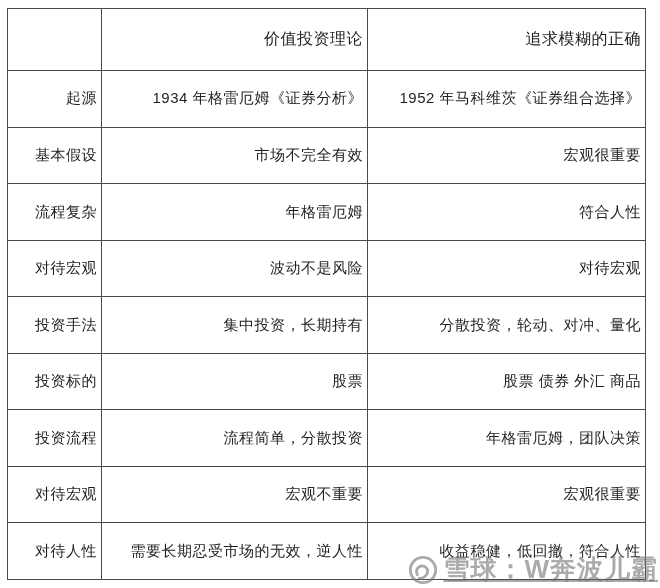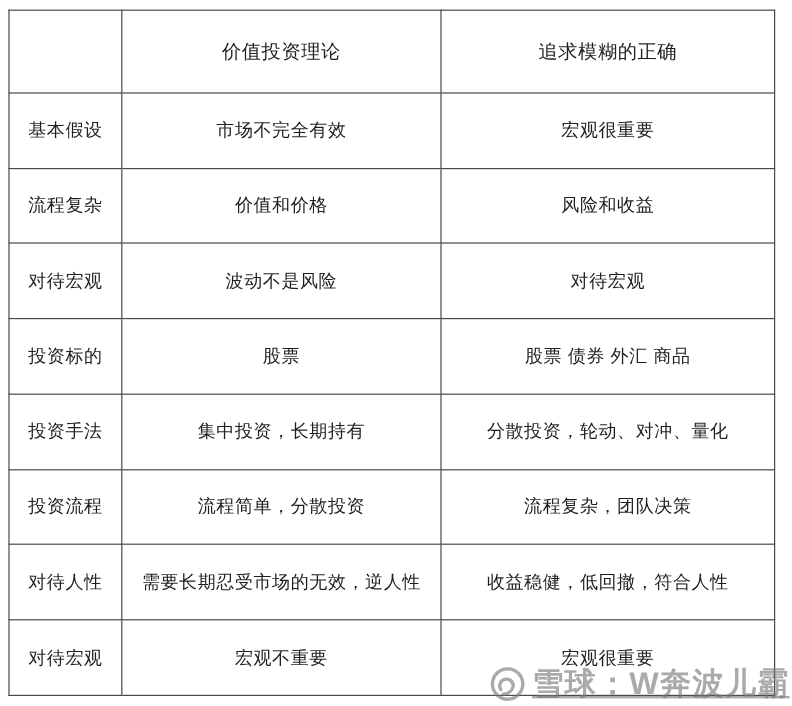--- a/index.html
+++ b/index.html
@@ -18,21 +18,21 @@
     position: absolute;
     left: 7px;
     top: 8px;
     width: 638px;
     height: 572px;
     border-collapse: collapse;
     table-layout: fixed;
   }
   table.comparison td {
     border: 1px solid #4a4a4a;
-    text-align: center;
+    text-align: right;
     vertical-align: middle;
     font-size: 15px;
     color: #1f1f1f;
     padding: 0 4px;
     letter-spacing: 0.5px;
     white-space: nowrap;
     overflow: hidden;
   }
   table.comparison tr.header-row td {
     font-size: 16px;
@@ -69,58 +69,63 @@
     <col class="c-value">
     <col class="c-modern">
   </colgroup>
   <tbody>
     <tr class="header-row">
       <td></td>
       <td>价值投资理论</td>
       <td>追求模糊的正确</td>
     </tr>
     <tr>
+      <td>起源</td>
+      <td>1934 年格雷厄姆《证券分析》</td>
+      <td>1952 年马科维茨《证券组合选择》</td>
+    </tr>
+    <tr>
       <td>基本假设</td>
       <td>市场不完全有效</td>
       <td>宏观很重要</td>
     </tr>
     <tr>
       <td>流程复杂</td>
-      <td>价值和价格</td>
-      <td>风险和收益</td>
+      <td>年格雷厄姆</td>
+      <td>符合人性</td>
     </tr>
     <tr>
       <td>对待宏观</td>
       <td>波动不是风险</td>
       <td>对待宏观</td>
     </tr>
     <tr>
+      <td>投资手法</td>
+      <td>集中投资，长期持有</td>
+      <td>分散投资，轮动、对冲、量化</td>
+    </tr>
+    <tr>
       <td>投资标的</td>
       <td>股票</td>
       <td>股票 债券 外汇 商品</td>
     </tr>
     <tr>
-      <td>投资手法</td>
-      <td>集中投资，长期持有</td>
-      <td>分散投资，轮动、对冲、量化</td>
+      <td>投资流程</td>
+      <td>流程简单，分散投资</td>
+      <td>年格雷厄姆，团队决策</td>
     </tr>
     <tr>
-      <td>投资流程</td>
-      <td>流程简单，分散投资</td>
-      <td>流程复杂，团队决策</td>
+      <td>对待宏观</td>
+      <td>宏观不重要</td>
+      <td>宏观很重要</td>
     </tr>
     <tr>
       <td>对待人性</td>
       <td>需要长期忍受市场的无效，逆人性</td>
       <td>收益稳健，低回撤，符合人性</td>
-    </tr>
-    <tr>
-      <td>对待宏观</td>
-      <td>宏观不重要</td>
-      <td>宏观很重要</td>
     </tr>
   </tbody>
 </table>
 
 <div class="watermark">
   <span>
     <svg width="30" height="30" viewBox="0 0 32 32" fill="none">
       <circle cx="16" cy="16" r="13.5" stroke="currentColor" stroke-width="3"></circle>
       <path d="M10 21 a6 6 0 1 1 11 -3 a9 9 0 0 1 -9 7" stroke="currentColor" stroke-width="3" fill="none" stroke-linecap="round"></path>
     </svg>

